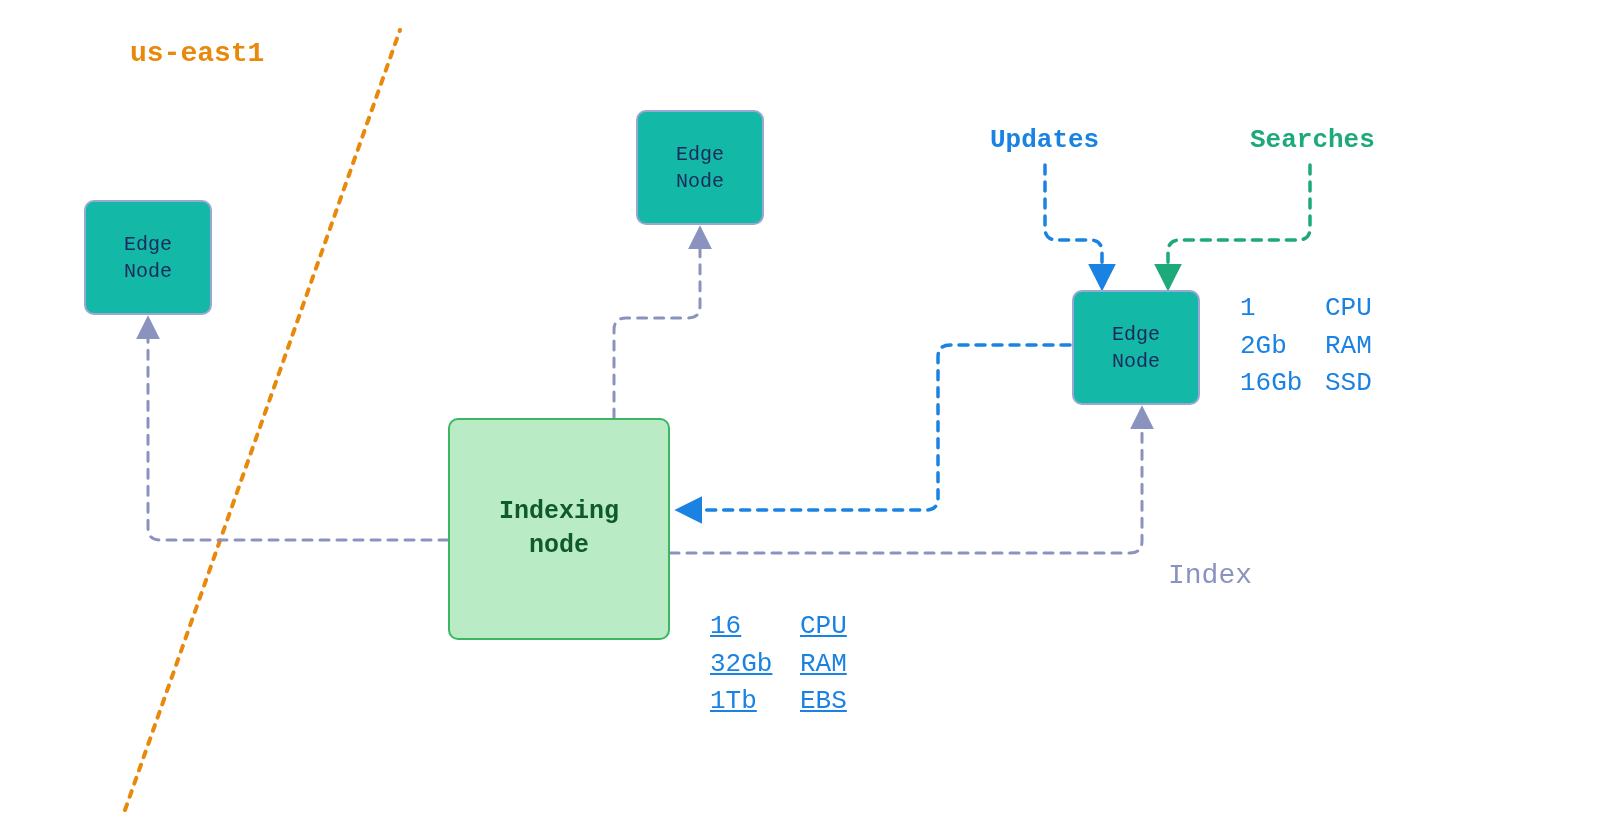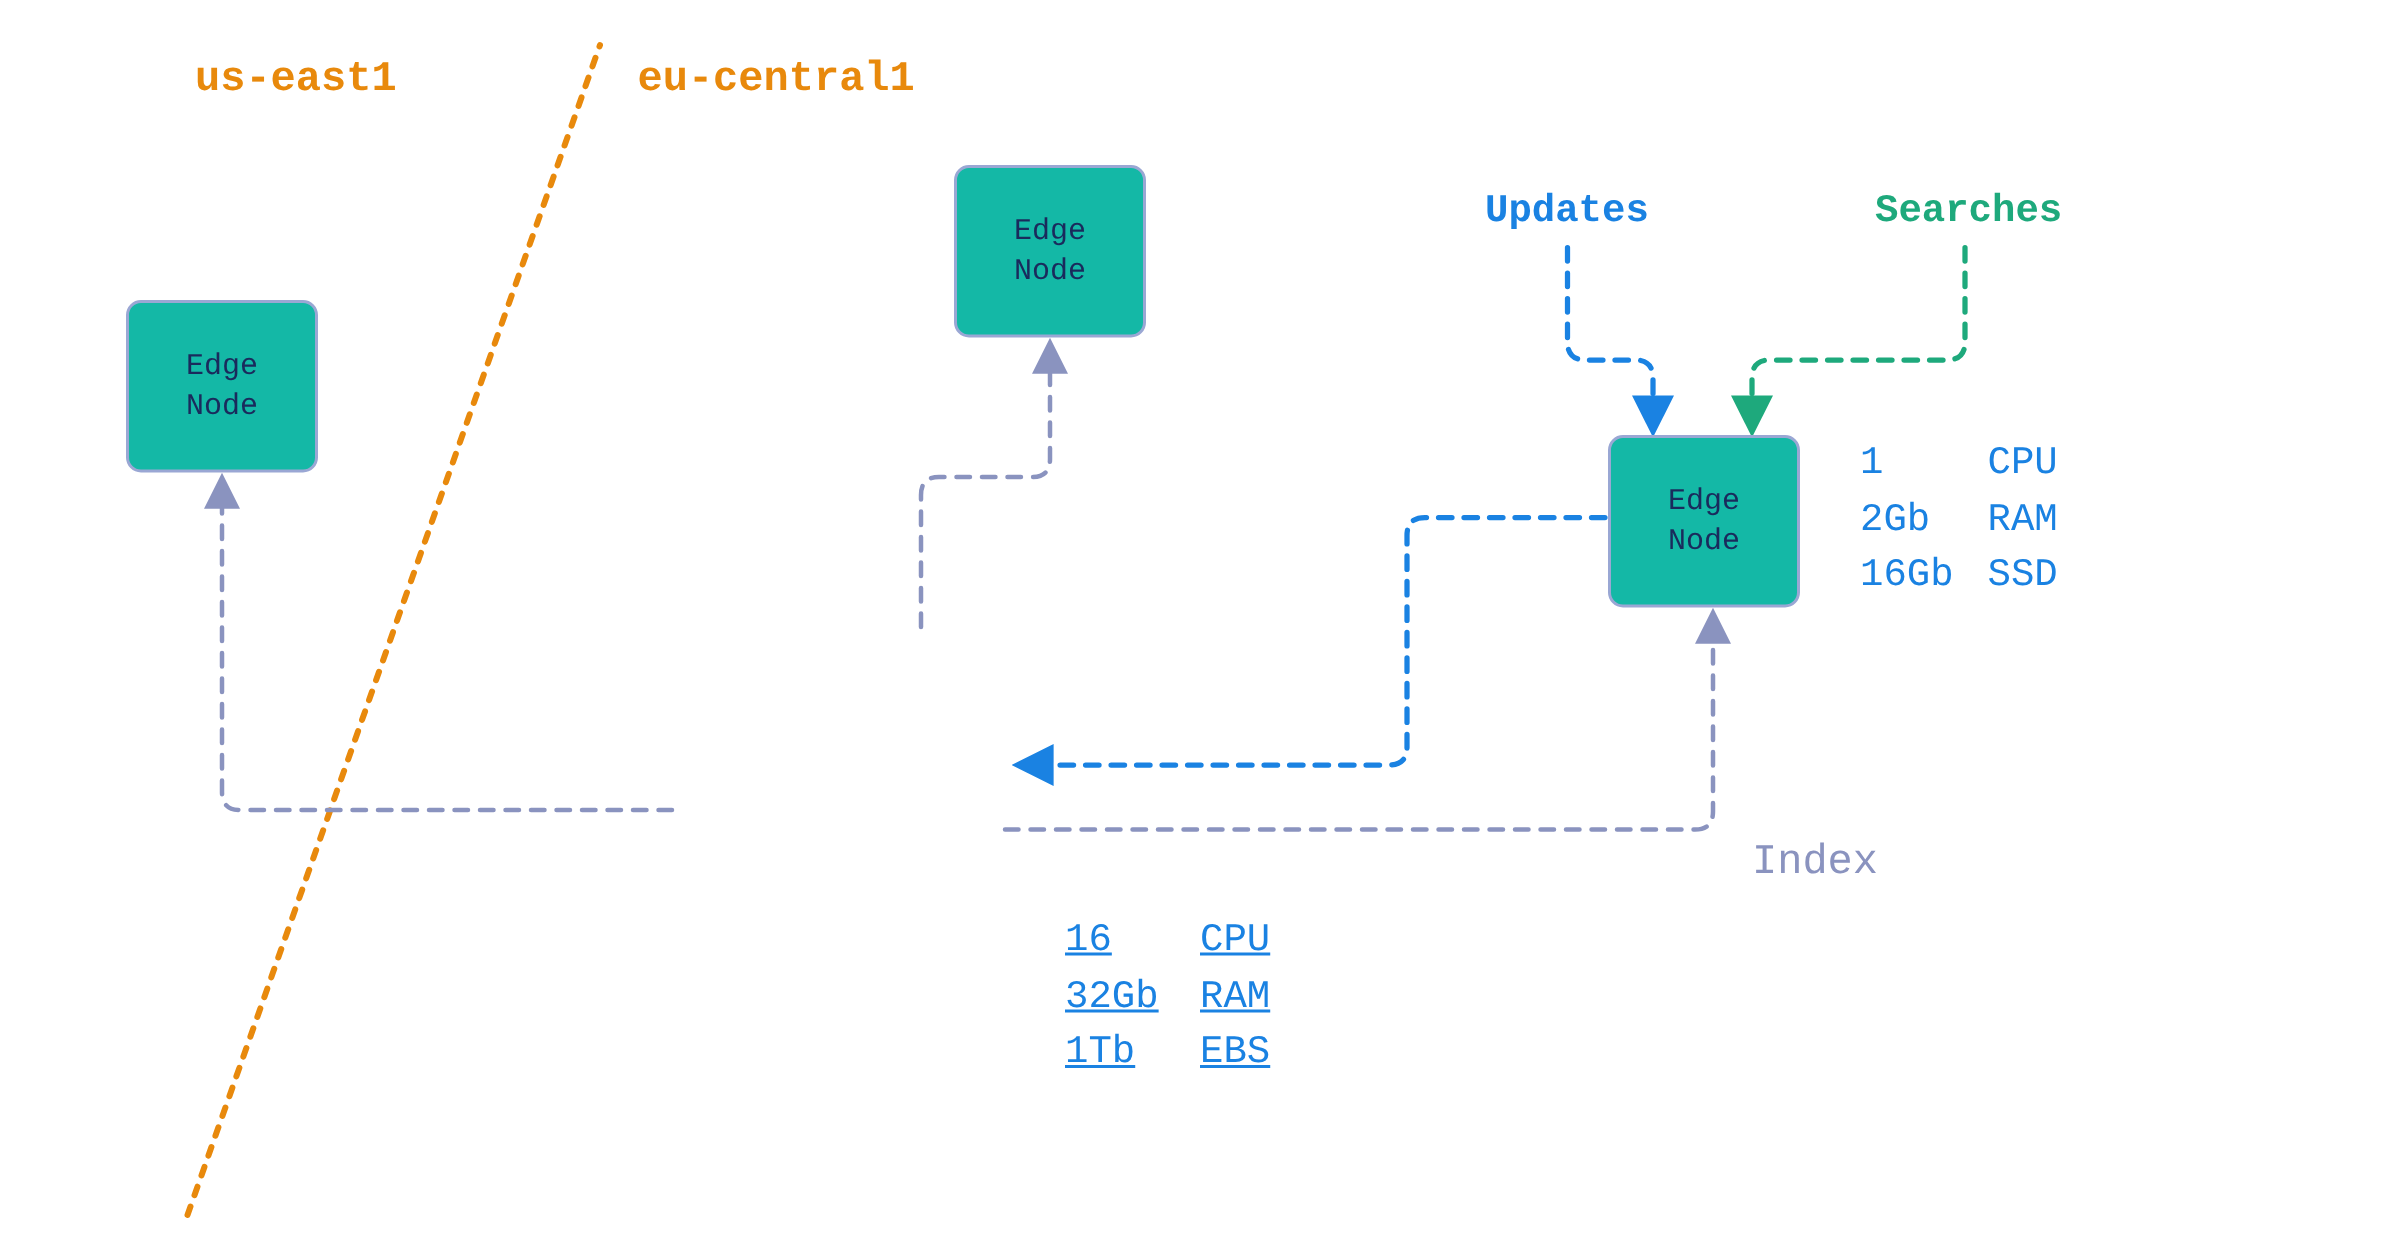--- a/index.html
+++ b/index.html
@@ -102,21 +102,20 @@
 
     <path d="M 670 553 L 1130 553 Q 1142 553 1142 541 L 1142 410" fill="none" stroke="#8a93bf" stroke-width="3" stroke-dasharray="9 8" stroke-linecap="round" marker-end="url(#arr-slate)"></path>
 
     <path d="M 1045 165 L 1045 228 Q 1045 240 1057 240 L 1090 240 Q 1102 240 1102 252 L 1102 286" fill="none" stroke="#1a82e2" stroke-width="3.5" stroke-dasharray="9 8" stroke-linecap="round" marker-end="url(#arr-blue)"></path>
     <path d="M 1070 345 L 950 345 Q 938 345 938 357 L 938 498 Q 938 510 926 510 L 680 510" fill="none" stroke="#1a82e2" stroke-width="3.5" stroke-dasharray="9 8" stroke-linecap="round" marker-end="url(#arr-blue)"></path>
 
     <path d="M 1310 165 L 1310 228 Q 1310 240 1298 240 L 1180 240 Q 1168 240 1168 252 L 1168 286" fill="none" stroke="#1ea97c" stroke-width="3.5" stroke-dasharray="9 8" stroke-linecap="round" marker-end="url(#arr-green)"></path>
   </svg>
 
   <div class="region-label" style="left:130px; top:38px;">us-east1</div>
-  <div class="region-label" style="left:425px; top:38px;">eu-central1</div>
 
   <div class="box edge-box" style="left:84px; top:200px;">
     <div>
       <span>Edge</span><br>
       <span>Node</span>
     </div>
   </div>
 
   <div class="box edge-box" style="left:636px; top:110px;">
     <div>
@@ -125,20 +124,26 @@
     </div>
   </div>
 
   <div class="box edge-box" style="left:1072px; top:290px;">
     <div>
       <span>Edge</span><br>
       <span>Node</span>
     </div>
   </div>
 
+  <div class="box indexing-box" style="left:448px; top:418px;">
+    <div>
+      <span>Indexing</span><br>
+      <span>node</span>
+    </div>
+  </div>
 
   <div class="flow-label updates-label" style="left:990px; top:125px;">Updates</div>
   <div class="flow-label searches-label" style="left:1250px; top:125px;">Searches</div>
   <div class="flow-label index-label" style="left:1168px; top:560px;">Index</div>
 
   <div class="specs" style="left:710px; top:608px;text-decoration:underline;">
     <div class="row">
         <span class="v">16</span>
         <span>CPU</span>
       </div>

